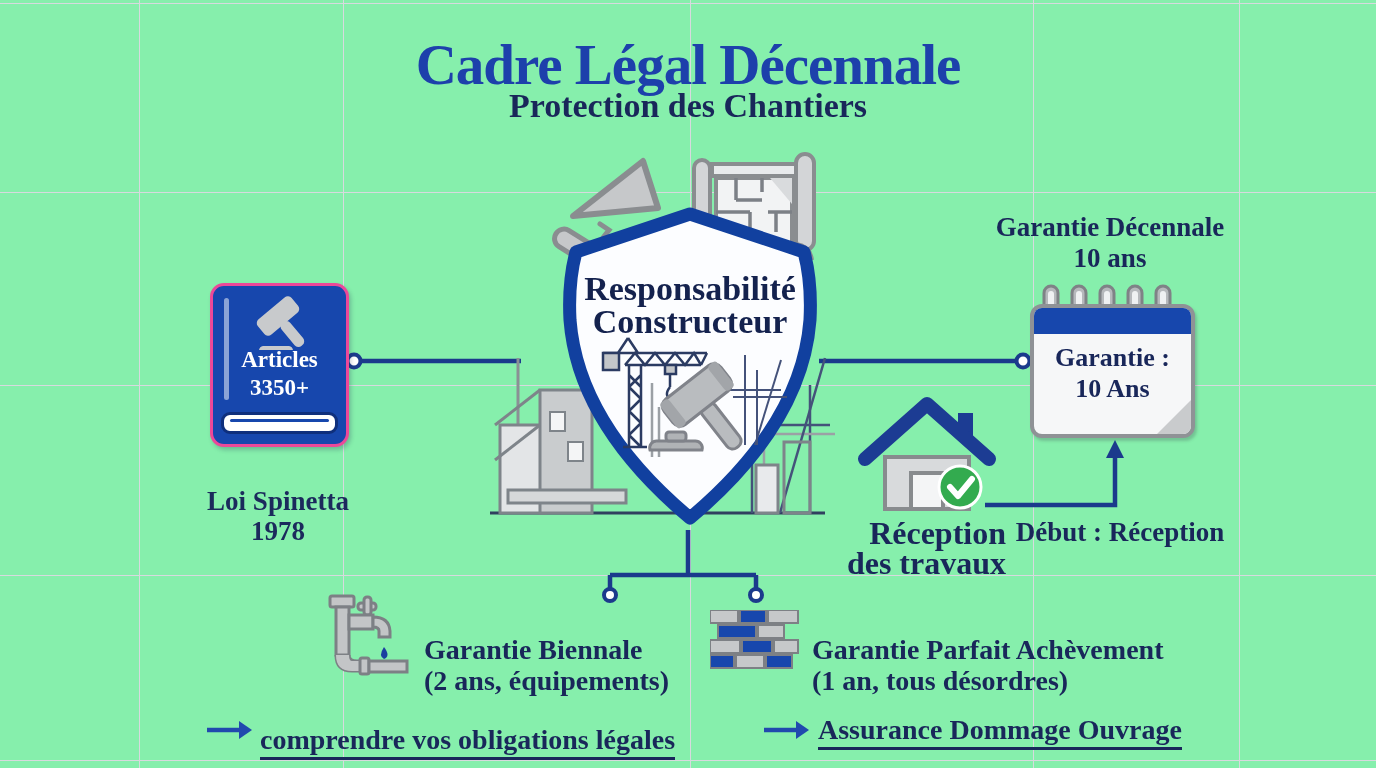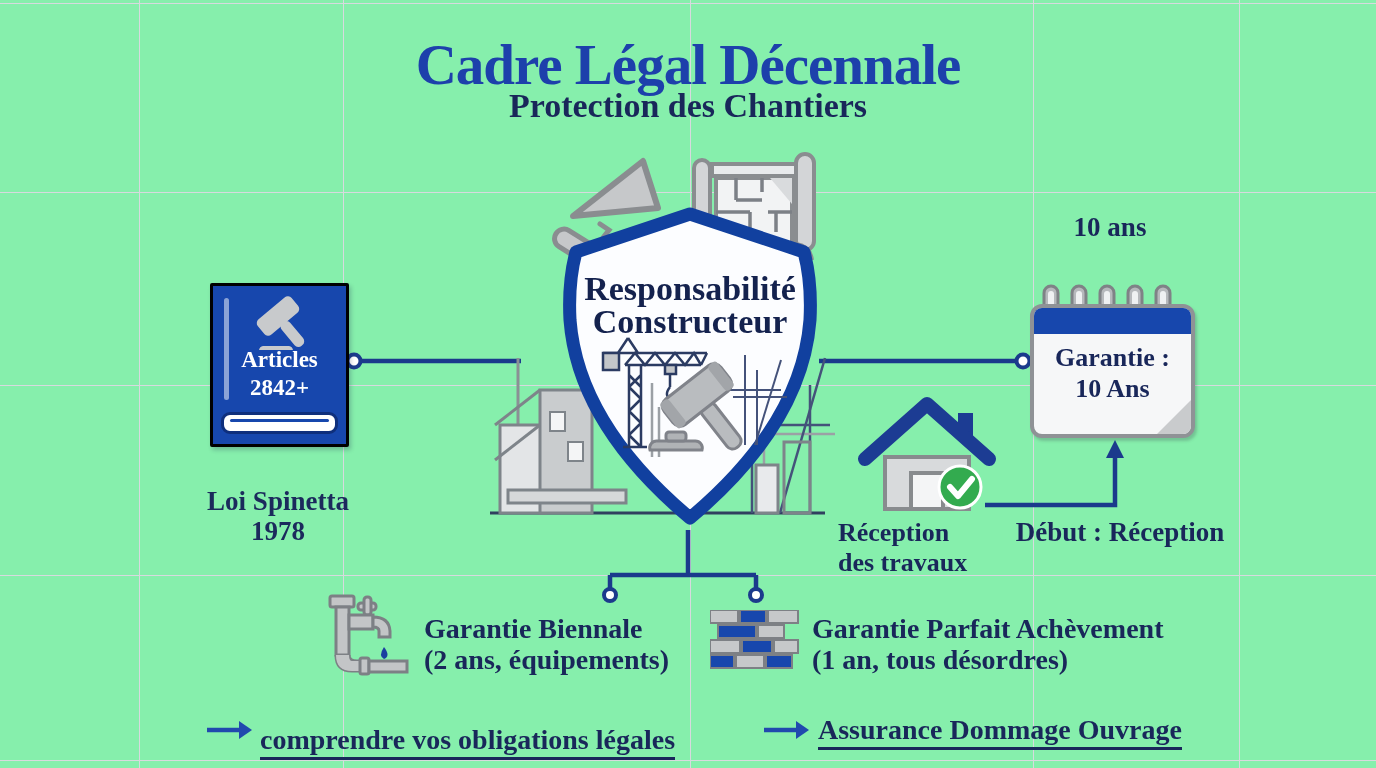--- a/index.html
+++ b/index.html
@@ -4,43 +4,43 @@
 <style>
   html,body{margin:0;padding:0;}
   .canvas{position:relative;width:1376px;height:768px;background:#86efac;overflow:hidden;
           font-family:Liberation Serif, serif;font-weight:700;color:#1b2a5c;}
   .grid-v{position:absolute;top:0;width:1px;height:768px;background:#d7dade;}
   .grid-h{position:absolute;left:0;height:1px;width:1376px;background:#d7dade;}
   .abs{position:absolute;}
   .title{left:0;top:32px;width:1376px;text-align:center;font-size:57px;letter-spacing:-1px;color:#1d40ab;}
   .subtitle{left:0;top:87px;width:1376px;text-align:center;font-size:34px;color:#19275a;}
   
-  .book{left:210px;top:283px;width:133px;height:158px;background:#1747ad;border:3px solid #000000;
-        border-radius:2px;box-shadow:2px 3px 4px rgba(30,40,80,.25);}
+  .book{left:210px;top:283px;width:133px;height:158px;background:#1747ad;border:3px solid #ec4899;
+        border-radius:14px;box-shadow:2px 3px 4px rgba(30,40,80,.25);}
   .book-spine{position:absolute;left:11px;top:12px;width:5px;height:102px;background:rgba(255,255,255,.5);border-radius:3px;}
   .book-text{position:absolute;left:0;top:60px;width:100%;text-align:center;color:#ffffff;font-size:23px;line-height:28px;}
   .book-pages{position:absolute;left:8px;right:8px;bottom:10px;height:16px;background:#ffffff;
               border:3px solid #0f2f7c;border-radius:9px;}
   .book-pages::after{content:"";position:absolute;left:6px;right:6px;top:4px;height:3px;background:#1747ad;border-radius:2px;}
   .book-caption{left:188px;top:446px;width:180px;text-align:center;font-size:27px;line-height:30px;color:#1b2a5c;margin-top:40px;}
   
   .shield-wrap{left:558px;top:206px;width:264px;height:320px;}
   .shield-text{position:absolute;left:0;top:66px;width:100%;text-align:center;font-size:34px;line-height:33px;color:#14224e;z-index:5;}
   
   .dec-heading{left:955px;top:212px;width:310px;text-align:center;font-size:27px;line-height:31px;color:#19275a;}
   .calendar{left:1030px;top:282px;width:165px;height:152px;}
   .cal-body{position:absolute;left:0;top:22px;width:157px;height:126px;background:#f6f7f8;
             border:4px solid #8f9296;border-radius:12px;overflow:hidden;box-shadow:2px 3px 3px rgba(60,65,75,.25);}
   .cal-band{position:absolute;left:0;top:0;width:100%;height:26px;background:#1747ad;}
   .cal-text{position:absolute;left:0;top:34px;width:100%;text-align:center;font-size:26px;line-height:31px;color:#19275a;}
   .cal-fold{position:absolute;right:0;bottom:0;width:0;height:0;border-left:34px solid transparent;border-bottom:34px solid #c9cbcd;}
-  .reception-caption{left:838px;top:518px;width:168px;text-align:left;font-size:26px;line-height:30px;color:#19275a;}
+  .reception-caption{left:838px;top:518px;width:168px;text-align:right;font-size:32px;line-height:30px;color:#19275a;}
   .debut-caption{left:1005px;top:517px;width:230px;text-align:center;font-size:27px;color:#19275a;}
   
-  .item-text{font-size:28px;line-height:31px;color:#19275a;}
+  .item-text{font-size:28px;line-height:31px;color:#19275a;margin-top:21px;}
   .links-text{font-size:28px;color:#19275a;border-bottom:3px solid #19275a;padding-bottom:1px;cursor:pointer;}
   svg{display:block;}
 </style>
 </head>
 <body>
 
 <div class="canvas">
 
   <div class="grid-v" style="left:139px"></div>
   <div class="grid-v" style="left:343px"></div>
@@ -143,30 +143,31 @@
     <div class="book-spine"></div>
     <svg style="position:absolute;left:32px;top:8px" width="70" height="56" viewBox="0 0 70 56">
       <path d="M18,52 h26 a5,5 0 0 1 4,4 h-34 a5,5 0 0 1 4,-4" fill="#c8cacc"></path>
       <g transform="translate(33,22) rotate(-40)">
         <rect x="-6" y="8" width="11" height="30" rx="5" fill="#c8cacc"></rect>
         <rect x="-22" y="-10" width="44" height="20" rx="5" fill="#c8cacc"></rect>
       </g>
     </svg>
     <div class="book-text">
       <div>Articles</div>
-      <div>2842+</div>
+      <div>3350+</div>
     </div>
     <div class="book-pages"></div>
   </div>
   <div class="abs book-caption">
     <div>Loi Spinetta</div>
     <div>1978</div>
   </div>
 
   <div class="abs dec-heading">
+    <div>Garantie Décennale</div>
     <div>10 ans</div>
   </div>
 
   <div class="abs calendar">
     <svg style="position:absolute;left:10px;top:0" width="140" height="50" viewBox="0 0 140 50">
       <g>
         <rect x="4" y="4" width="14" height="42" rx="7" fill="#b6b9bc" stroke="#7f8286" stroke-width="3"></rect>
         <rect x="32" y="4" width="14" height="42" rx="7" fill="#b6b9bc" stroke="#7f8286" stroke-width="3"></rect>
         <rect x="60" y="4" width="14" height="42" rx="7" fill="#b6b9bc" stroke="#7f8286" stroke-width="3"></rect>
         <rect x="88" y="4" width="14" height="42" rx="7" fill="#b6b9bc" stroke="#7f8286" stroke-width="3"></rect>

